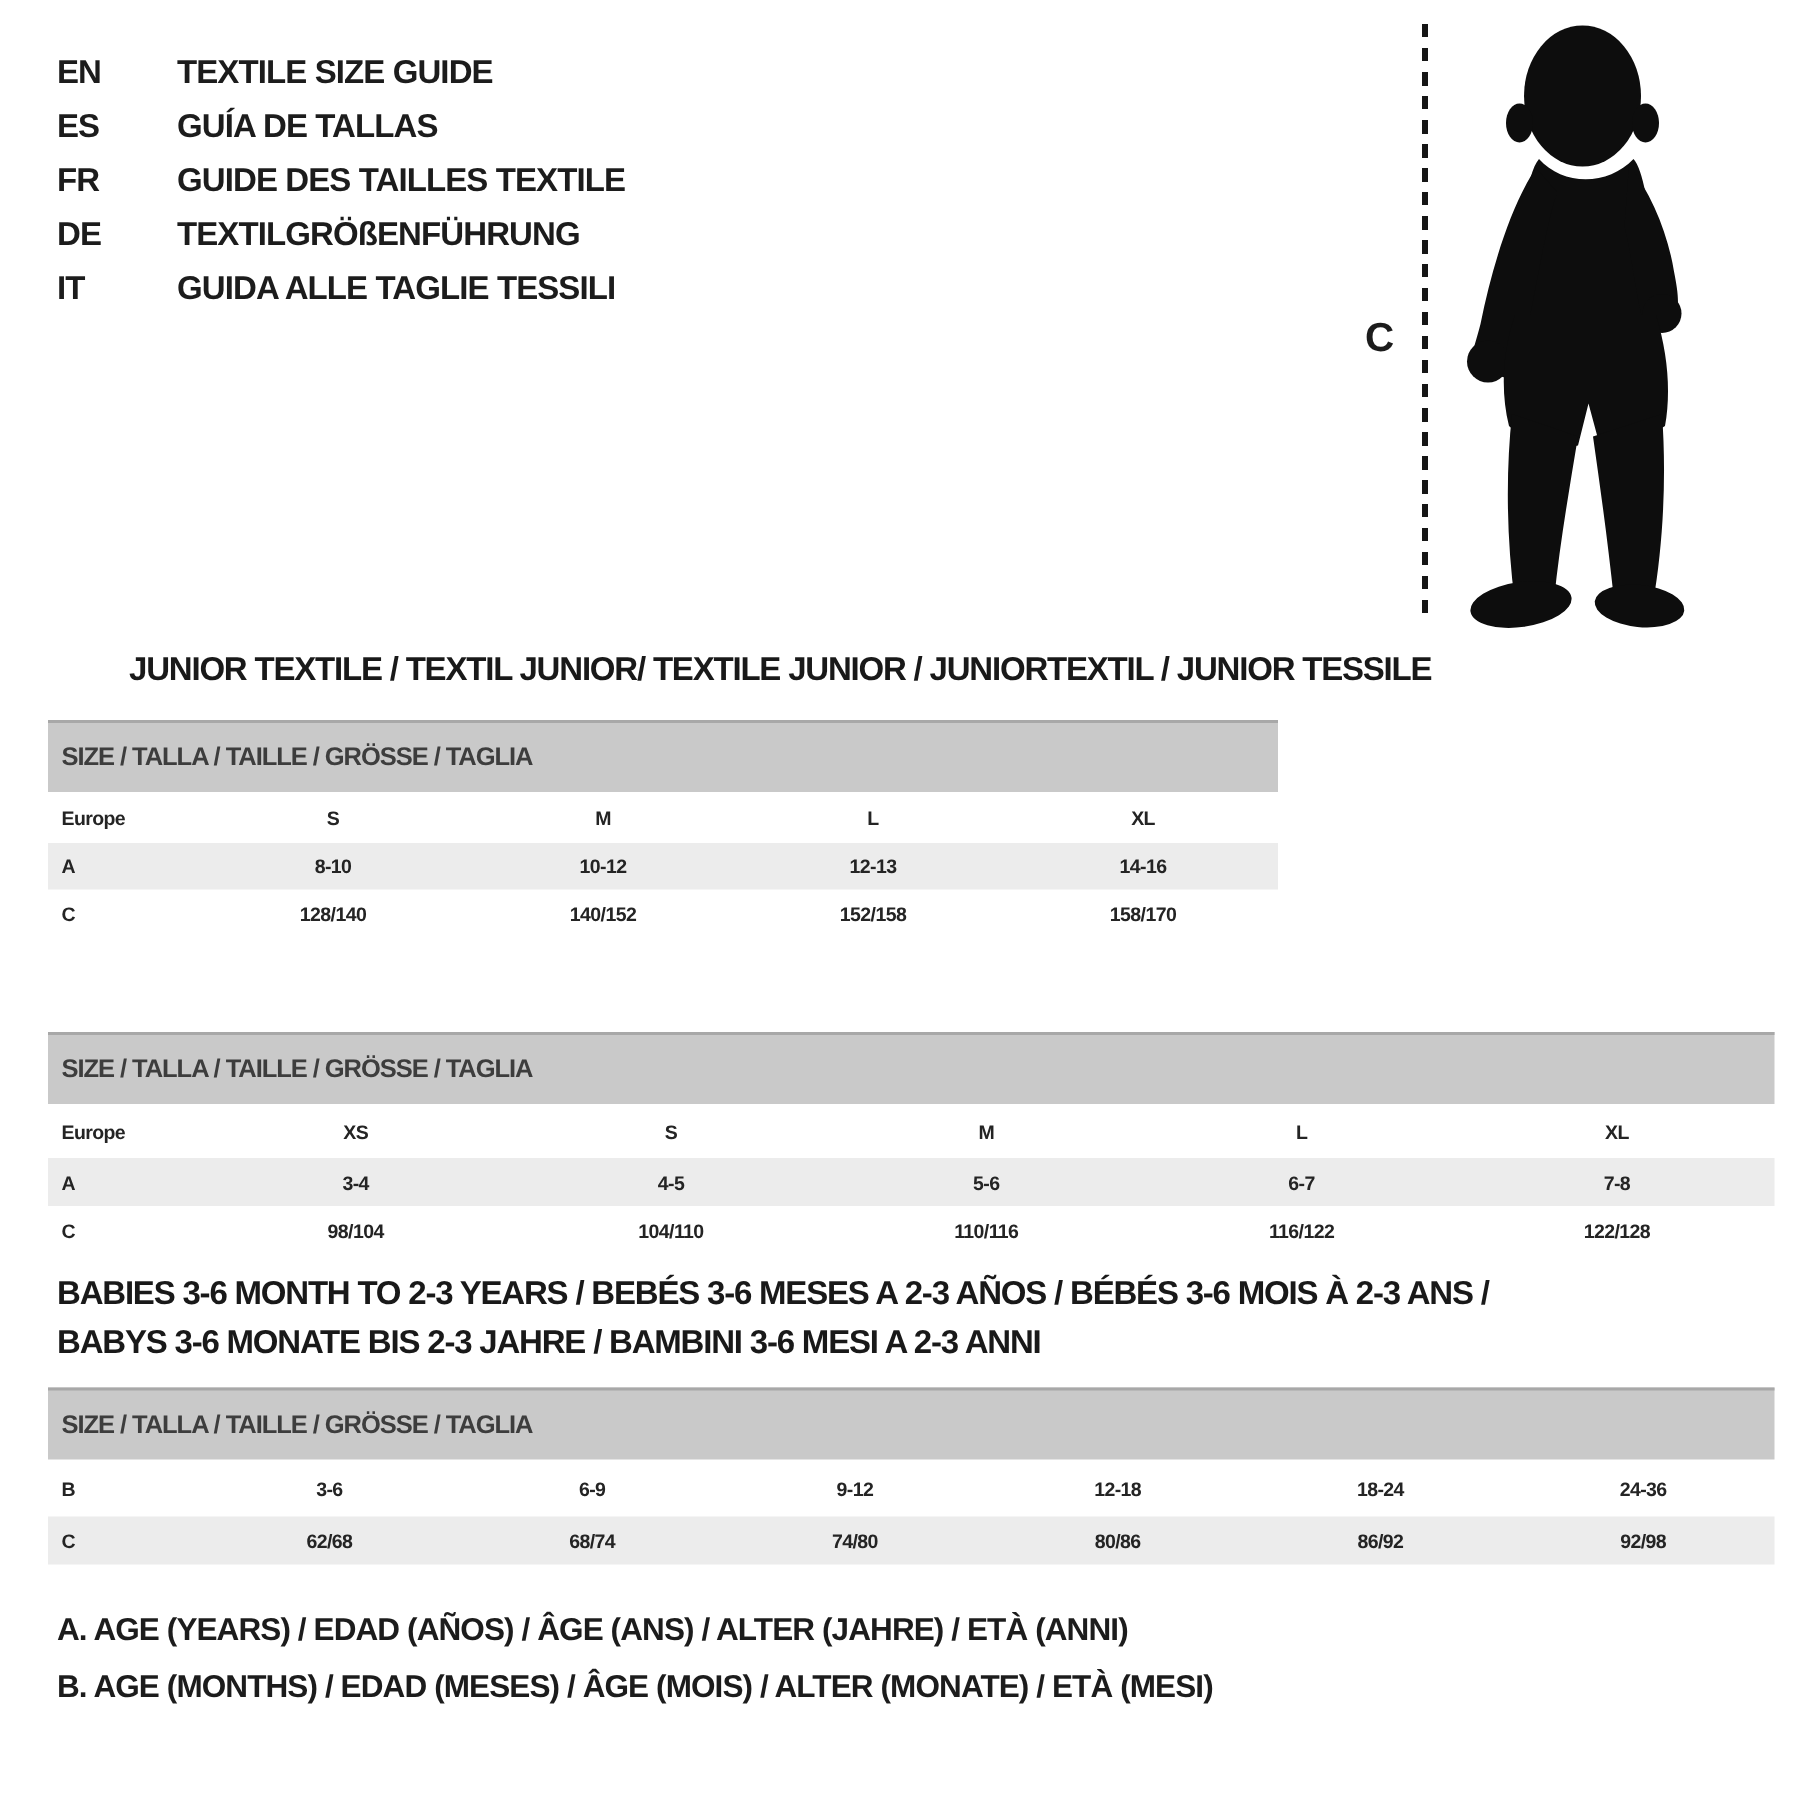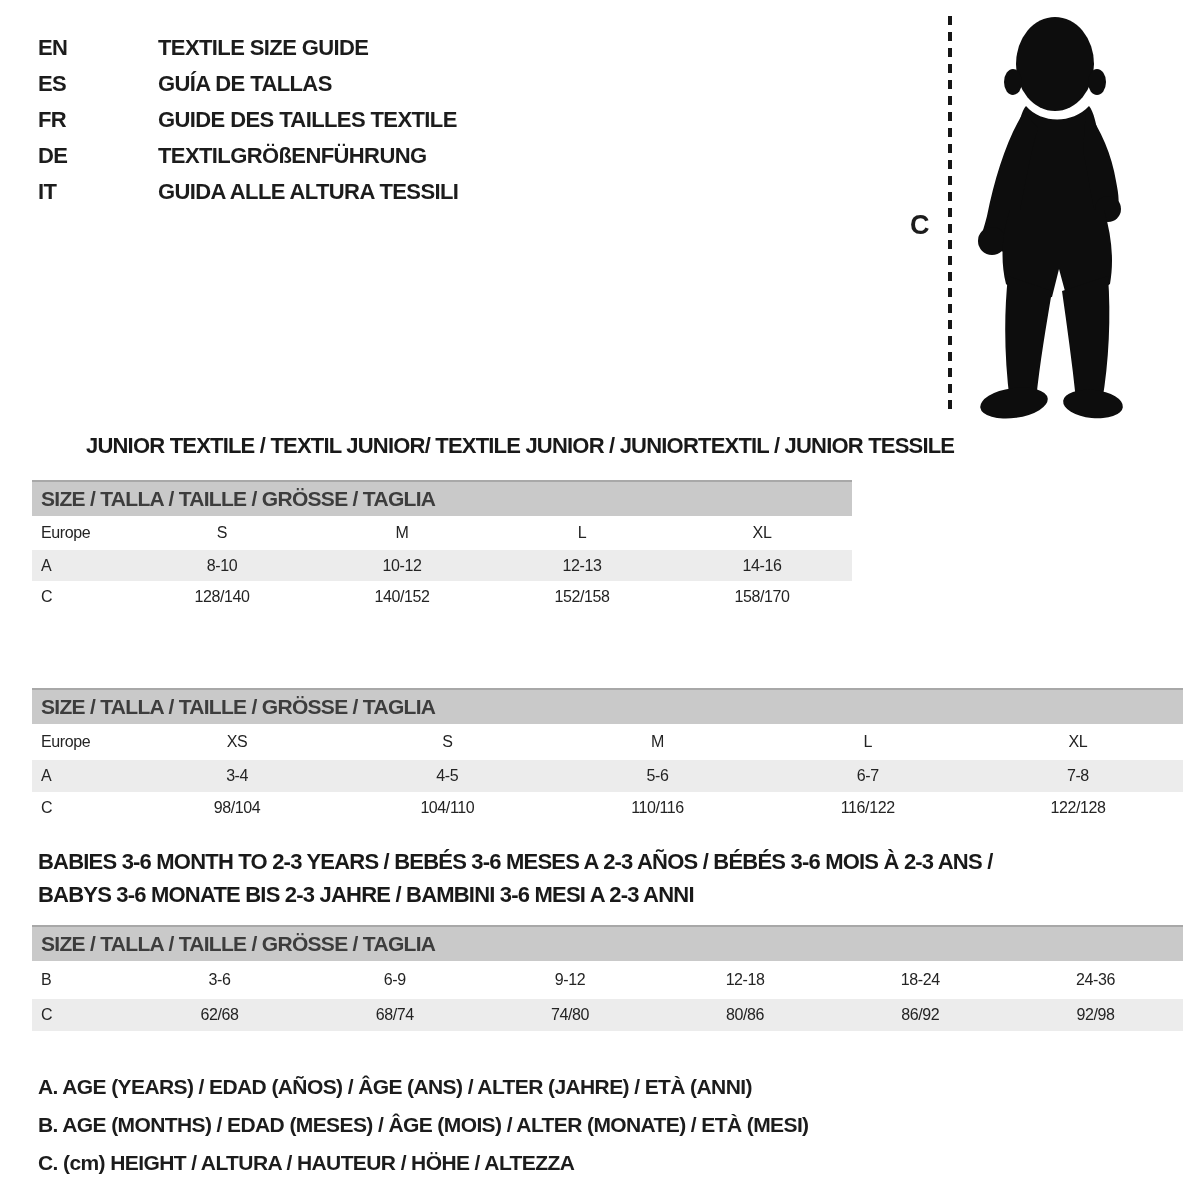--- a/index.html
+++ b/index.html
@@ -5,21 +5,21 @@
   * { margin:0; padding:0; box-sizing:border-box; }
   html,body { background:#ffffff; }
   body {
     width:1200px; height:1200px; position:relative; overflow:hidden;
     font-family:"Liberation Sans", sans-serif; color:#1c1c1c;
   }
   .page { position:absolute; left:0; top:0; width:1200px; height:1200px; background:#ffffff; }
 
   
   .lang-list { position:absolute; left:38px; top:30px; }
-  .lang-row { display:flex; height:36px; align-items:center; font-weight:bold; font-size:22px; letter-spacing:-0.6px;gap:40px; }
+  .lang-row { display:flex; height:36px; align-items:center; font-weight:bold; font-size:22px; letter-spacing:-0.6px; }
   .lang-code { width:80px; }
   .lang-title { white-space:nowrap; }
 
   
   .dash-line {
     position:absolute; left:948px; top:16px; width:4px; height:400px;
     background:repeating-linear-gradient(to bottom, #161616 0 9px, transparent 9px 16px);
   }
   .figure-c { position:absolute; left:910px; top:210px; font-size:27px; font-weight:bold; letter-spacing:-0.5px; }
   .silhouette { position:absolute; left:962px; top:12px; width:186px; height:410px; }
@@ -27,25 +27,25 @@
   
   .sec-heading {
     position:absolute; left:38px; font-weight:bold; font-size:22px;
     letter-spacing:-0.8px; color:#191919; white-space:nowrap;
   }
   .sub-small { font-size:13px; vertical-align:-3px; letter-spacing:-0.3px; }
 
   
   .size-table { position:absolute; }
   .size-bar {
-    height:36px; background:#c9c9c9; border-top:2px solid #a8a8a8;
+    height:48px; background:#c9c9c9; border-top:2px solid #a8a8a8;
     display:flex; align-items:center; padding-left:9px;
-    font-weight:bold; font-size:21px; color:#3d3d3d; letter-spacing:-0.7px;
+    font-weight:bold; font-size:17px; color:#3d3d3d; letter-spacing:-0.7px;
   }
-  .trow { display:flex; align-items:center; font-weight:normal; font-size:16px; letter-spacing:-0.4px; color:#242424; }
+  .trow { display:flex; align-items:center; font-weight:bold; font-size:13px; letter-spacing:-0.4px; color:#242424; }
   .trow.shade { background:#ececec; }
   .tcell-label { width:100px; padding-left:9px; text-align:left; }
   .tcell { flex:1; text-align:center; }
 
   
   .notes { position:absolute; left:38px; top:1068px; }
   .note-line { height:38px; display:flex; align-items:center; font-weight:bold; font-size:21px; letter-spacing:-0.6px; white-space:nowrap; }
 </style>
 </head>
 <body>
@@ -64,21 +64,21 @@
     <div class="lang-row">
       <span class="lang-code">FR</span>
       <span class="lang-title">GUIDE DES TAILLES TEXTILE</span>
     </div>
     <div class="lang-row">
       <span class="lang-code">DE</span>
       <span class="lang-title">TEXTILGRÖßENFÜHRUNG</span>
     </div>
     <div class="lang-row">
       <span class="lang-code">IT</span>
-      <span class="lang-title">GUIDA ALLE ALTURA TESSILI</span>
+      <span class="lang-title">GUIDA ALLE TAGLIE TESSILI</span>
     </div>
   </div>
 
   <div class="figure-c">C</div>
   <div class="dash-line"></div>
   <svg class="silhouette" viewBox="0 0 186 410" aria-hidden="true">
     <g fill="#0d0d0d">
       <ellipse cx="93" cy="52" rx="39" ry="47"></ellipse>
       <ellipse cx="51" cy="70" rx="9" ry="13"></ellipse>
       <ellipse cx="135" cy="70" rx="9" ry="13"></ellipse>
@@ -175,16 +175,15 @@
       <div class="tcell">74/80</div>
       <div class="tcell">80/86</div>
       <div class="tcell">86/92</div>
       <div class="tcell">92/98</div>
     </div>
   </div>
 
   <div class="notes">
     <div class="note-line">A. AGE (YEARS) / EDAD (AÑOS) / ÂGE (ANS) / ALTER (JAHRE) / ETÀ (ANNI)</div>
     <div class="note-line">B. AGE (MONTHS) / EDAD (MESES) / ÂGE (MOIS) / ALTER (MONATE) / ETÀ (MESI)</div>
-    <div class="note-line">C. (cm) HEIGHT / ALTURA / HAUTEUR / HÖHE / ALTEZZA</div>
   </div>
 
 </div>
 
 </body></html>

